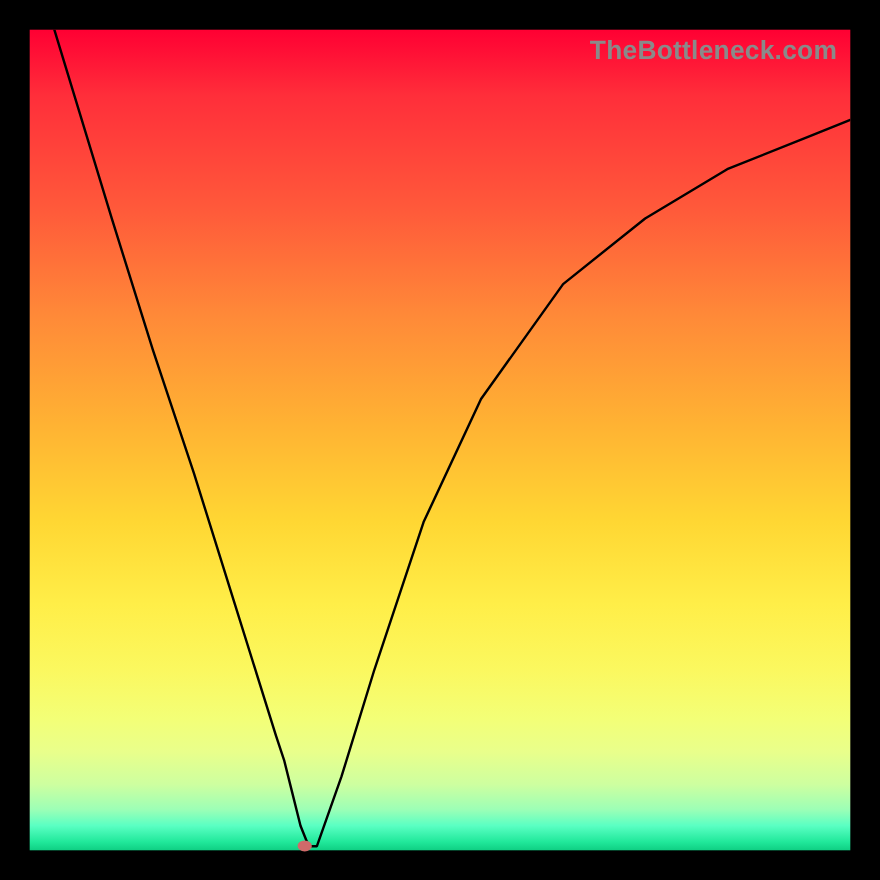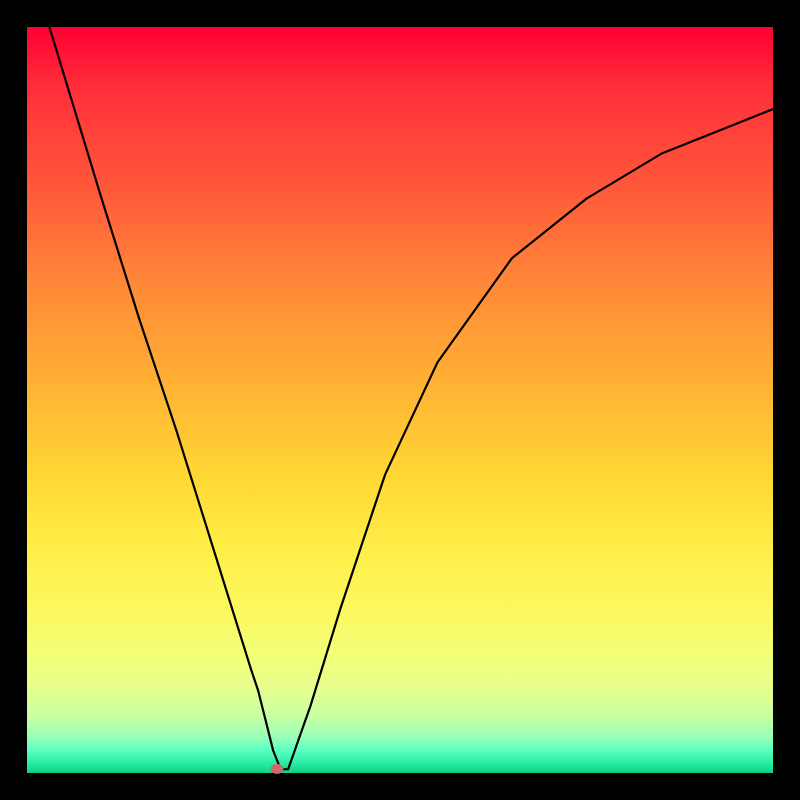--- a/index.html
+++ b/index.html
@@ -58,18 +58,19 @@
     border-radius: 50%;
     background: #d06a6a;
     transform: translate(-50%, -50%);
   }
 </style>
 </head>
 <body>
 
 <div class="outer">
   <div class="plot">
+    <div class="watermark">TheBottleneck.com</div>
     <svg class="curve" viewBox="0 0 746 746" preserveAspectRatio="none">
       <path id="curve-path" d="M22.38 0.00 L74.60 171.58 L111.90 290.94 L149.20 402.84 L186.50 522.20 L223.80 641.56 L231.26 663.94 L238.72 693.78 L246.18 723.62 L253.64 742.27 L261.10 742.27 L283.48 678.86 L313.32 581.88 L358.08 447.60 L410.30 335.70 L484.90 231.26 L559.50 171.58 L634.10 126.82 L708.70 96.98 L746.00 82.06 " fill="none" stroke="#000" stroke-width="2.2" stroke-linejoin="round" stroke-linecap="round"></path>
     </svg>
     <div class="marker" id="marker" style="left: 249.91px; top: 742.27px;"></div>
   </div>
 </div>
 
 </body></html>

